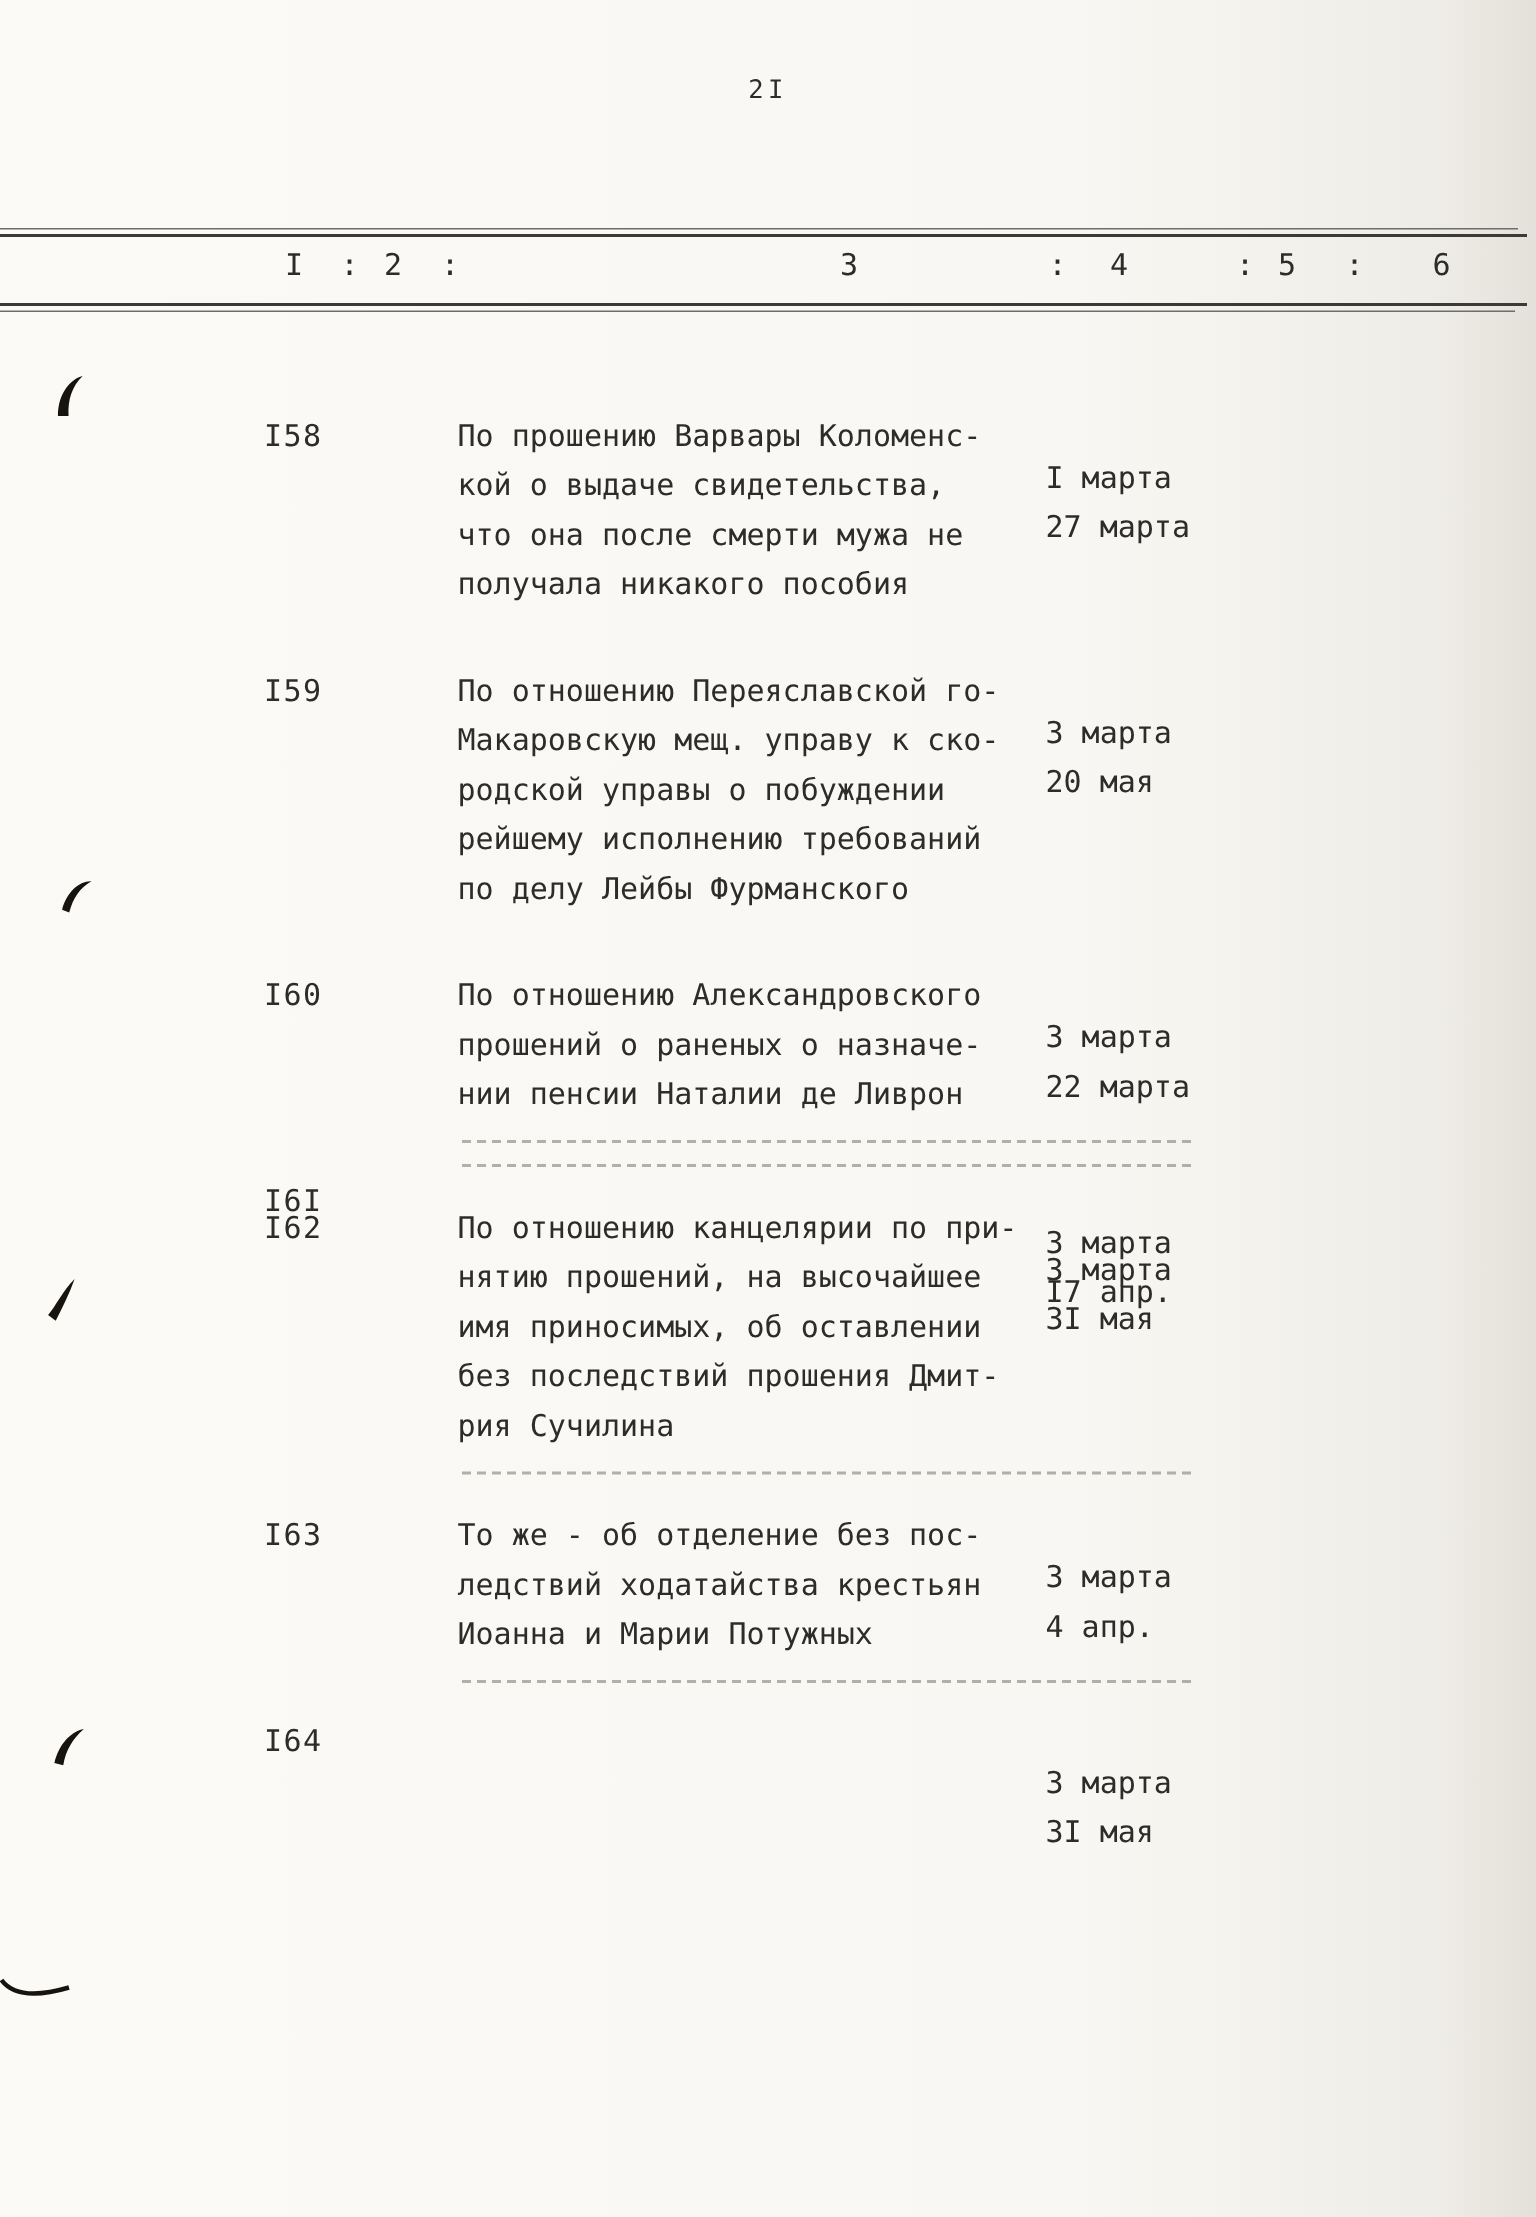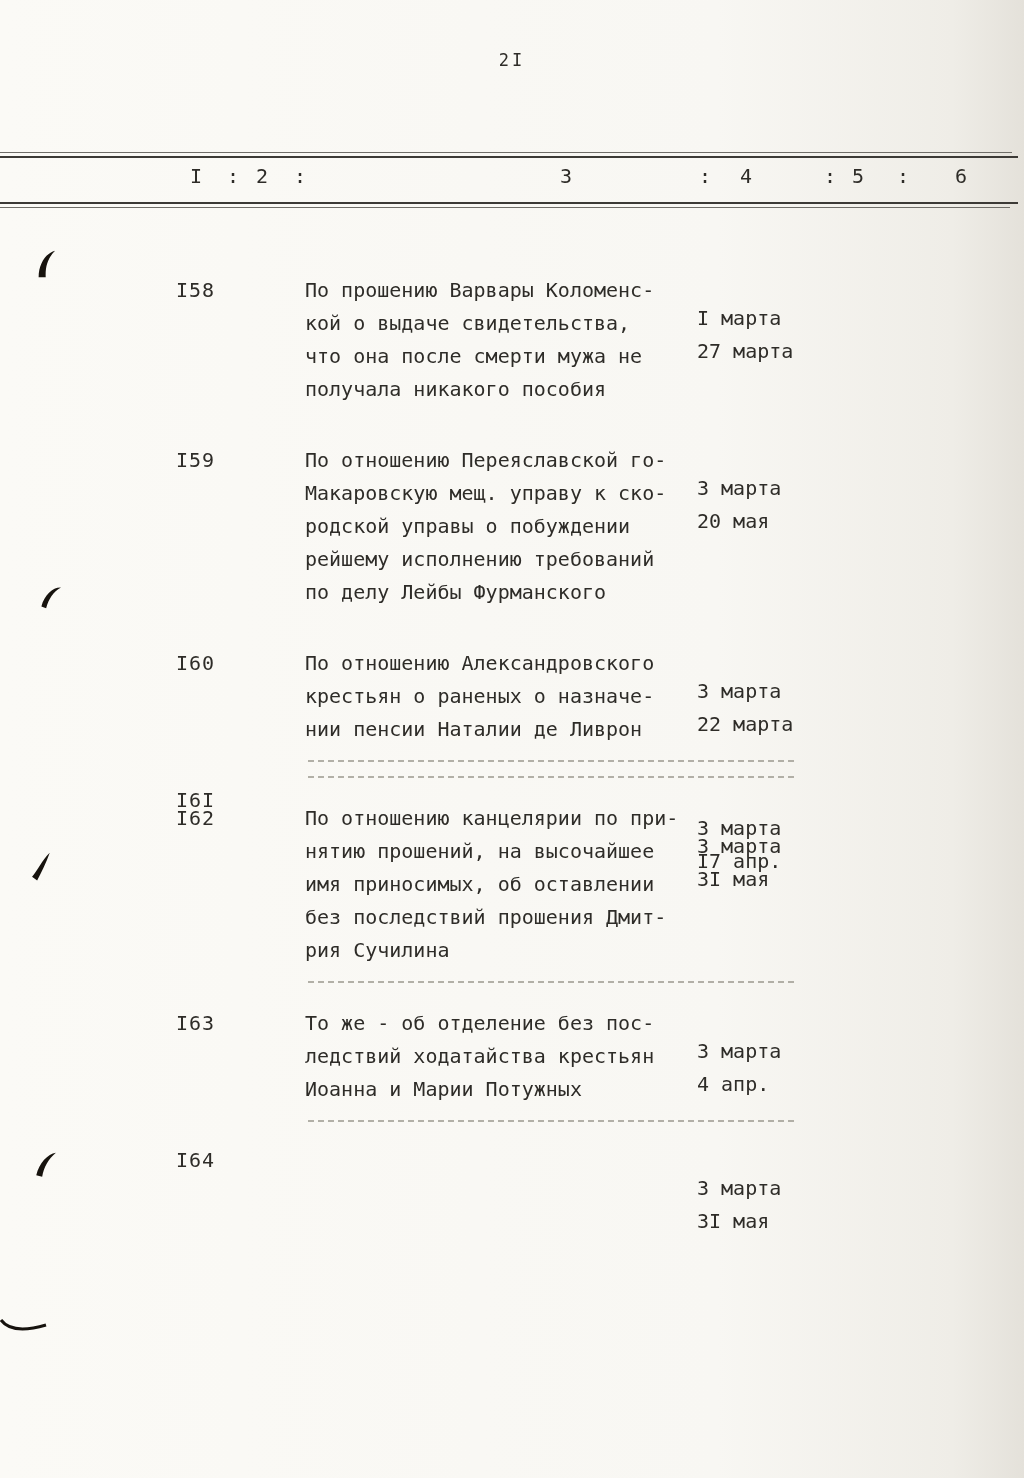--- a/index.html
+++ b/index.html
@@ -103,21 +103,21 @@
         </div>
         <div class="entry-dates">
           <div class="tline">3 марта</div>
           <div class="tline">20 мая</div>
         </div>
       </div>
       <div class="entry">
         <div class="entry-number">I60</div>
         <div class="entry-text">
           <div class="tline">По отношению Александровского</div>
-          <div class="tline">крестьян о раненых о назначе-</div>
+          <div class="tline">прошений о раненых о назначе-</div>
           <div class="tline">нии пенсии Наталии де Ливрон</div>
         </div>
         <div class="entry-dates">
           <div class="tline">3 марта</div>
           <div class="tline">22 марта</div>
         </div>
       </div>
       <div class="divider"></div>
       <div class="entry">
         <div class="entry-number">I6I</div>

